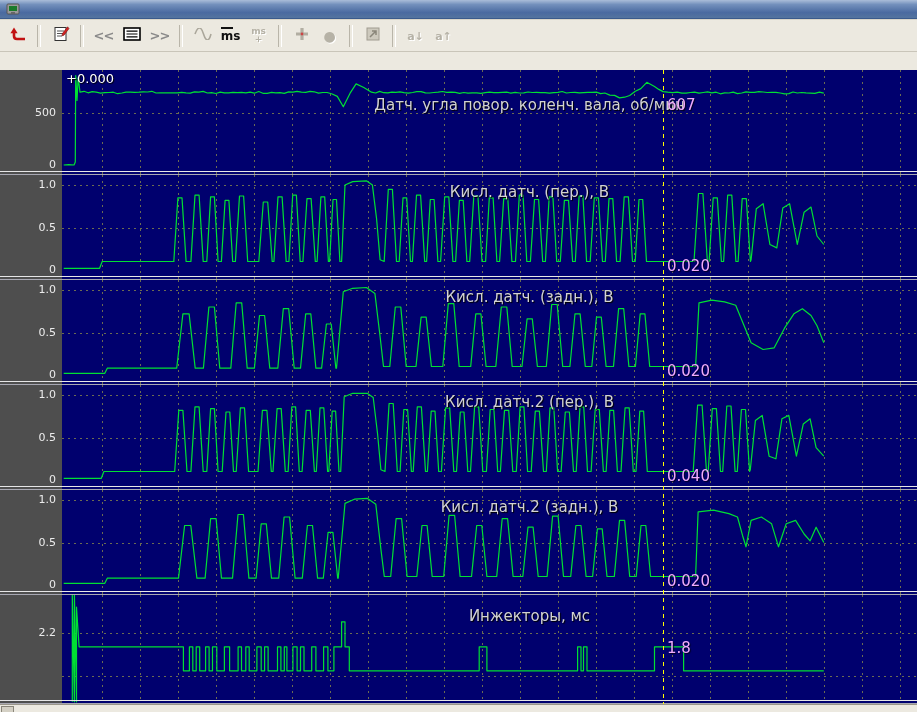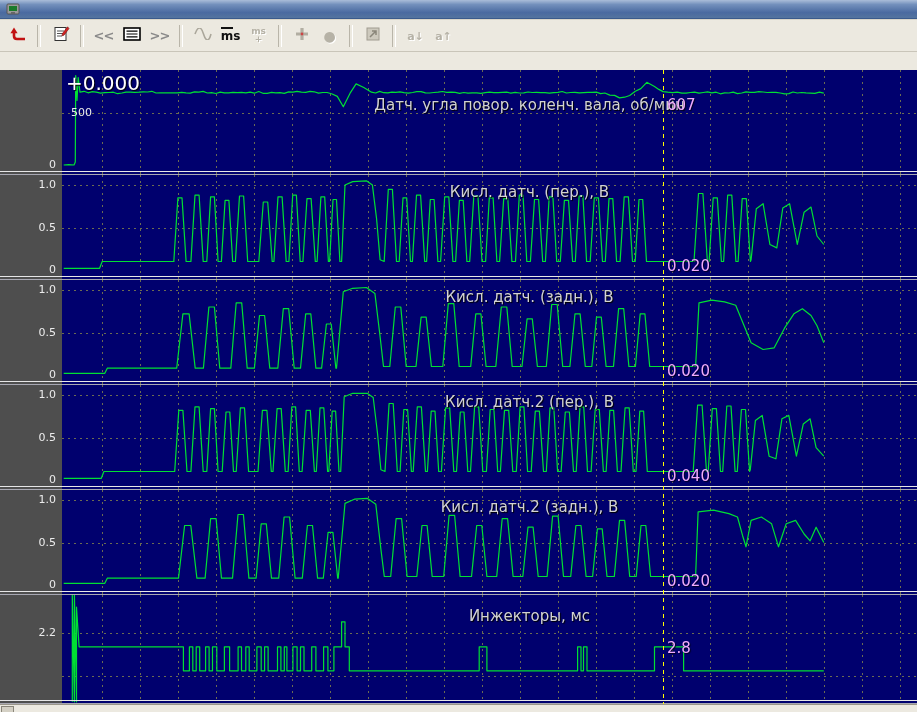--- a/index.html
+++ b/index.html
@@ -20,21 +20,21 @@
   #chart{position:absolute;top:70px;left:0;width:917px;height:634px;background:#4e4e4e}
   .prow{position:absolute;left:0;width:917px}
   .prow svg{position:absolute;left:62px;top:0;background:#00006e;display:block}
   .tick{position:absolute;left:0;width:56px;text-align:right;color:#ececec;font-size:11px;line-height:14px}
   .ctitle{position:absolute;left:102px;width:855px;text-align:center;color:#d2d2d2;font-size:15px;
        text-shadow:1px 1px 1px #000;white-space:nowrap;pointer-events:none}
   .cval{position:absolute;color:#f0abfc;font-size:15px;text-shadow:1px 1px 1px #002;white-space:nowrap;pointer-events:none}
   .sep{position:absolute;left:0;width:917px;height:1px;pointer-events:none}
   #cursor{position:absolute;top:0;width:1px;height:634px;
        background:repeating-linear-gradient(to bottom,#ffff00 0 4px,transparent 4px 8px)}
-  #tzero{position:absolute;left:66px;top:1px;color:#fff;font-size:20px;text-shadow:1px 1px 1px #000}
+  #tzero{position:absolute;left:66px;top:1px;color:#fff;font-size:13px;text-shadow:1px 1px 1px #000}
   #bottombar{position:absolute;top:704px;left:0;width:917px;height:8px;background:#ece9e0;border-top:1px solid #9a96:8a}
   #bottombar{border-top:1px solid #9a968a}
   .stub{position:absolute;left:1px;top:1px;width:11px;height:6px;background:#d4d0c4;border:1px solid #8a867a}
 </style>
 </head>
 <body>
 
 <div id="app">
   <div id="titlebar">
     <svg width="14" height="14" viewBox="0 0 14 14">
@@ -132,21 +132,21 @@
             <line x1="686" x2="686" y1="0" y2="105"></line>
             <line x1="724" x2="724" y1="0" y2="105"></line>
             <line x1="762" x2="762" y1="0" y2="105"></line>
             <line x1="800" x2="800" y1="0" y2="105"></line>
             <line x1="838" x2="838" y1="0" y2="105"></line>
             <line x1="0" x2="855" y1="43.5" y2="43.5"></line>
           </g>
           <polyline points="1.7,95.0 6.8,94.6 12.0,95.0 13.3,91.9 13.7,5.6 15.0,30.5 16.2,7.6 18.0,22.2 22.0,21.3 26.1,22.8 30.1,21.7 34.2,22.2 38.5,23.1 42.8,22.6 47.0,22.5 51.3,22.2 55.6,23.7 59.9,23.0 64.1,22.2 68.4,22.1 72.7,22.4 77.0,22.2 81.2,21.8 85.5,22.0 89.8,21.3 94.0,23.0 98.3,22.8 102.6,22.8 106.9,22.8 111.2,22.8 115.4,22.8 119.7,22.3 124.0,22.9 128.3,23.1 132.5,21.9 136.8,22.1 141.1,21.4 145.4,23.0 149.6,22.7 153.9,23.5 158.2,22.1 162.4,22.9 166.7,22.9 171.0,22.3 175.3,22.7 179.5,22.3 183.8,22.9 188.1,22.2 192.4,23.2 196.7,21.5 200.9,23.3 205.2,23.3 209.5,22.3 213.8,22.8 218.0,22.6 222.3,23.4 226.6,21.9 230.9,22.2 235.1,21.4 239.4,22.1 243.7,22.4 248.0,21.3 252.2,21.8 256.5,23.1 260.8,22.5 265.1,22.5 270.2,24.0 275.3,26.4 281.3,36.8 288.1,23.2 294.1,13.9 301.8,17.5 309.5,22.2 313.6,23.0 317.6,21.4 321.7,22.7 325.8,22.8 329.8,22.1 333.9,22.4 337.9,21.9 342.0,22.6 346.3,23.2 350.6,22.5 354.8,21.7 359.1,21.6 363.4,22.8 367.6,23.0 371.9,22.5 376.2,22.1 380.5,21.5 384.8,22.3 389.0,22.2 393.3,22.4 397.6,23.3 401.8,22.5 406.1,23.2 410.4,22.8 414.7,22.9 418.9,23.3 423.2,22.6 427.5,22.2 431.8,22.6 436.1,22.7 440.3,22.3 444.6,22.2 448.9,23.1 453.2,22.3 457.4,23.0 461.7,22.9 466.0,22.0 470.3,22.5 474.5,22.4 478.8,22.7 483.1,22.7 487.4,23.2 491.6,22.6 495.9,22.3 500.2,21.5 504.4,23.0 508.7,22.5 513.0,22.3 517.3,22.9 521.5,22.7 525.8,22.4 530.1,22.3 534.4,22.1 538.6,23.6 542.9,23.0 547.8,25.1 552.6,25.4 557.5,27.9 562.6,27.2 567.7,25.5 573.3,21.3 578.8,18.6 584.8,12.3 592.5,16.5 596.8,19.4 601.1,21.6 605.8,22.2 610.5,22.6 615.2,22.1 619.9,23.2 624.1,23.2 628.4,22.5 632.7,22.1 637.0,23.2 641.3,22.5 645.5,21.9 649.8,22.8 654.1,22.2 658.4,23.8 662.6,22.8 666.9,23.0 671.2,22.1 675.5,23.6 679.7,23.0 684.0,21.8 688.3,22.4 692.6,22.4 696.8,21.7 701.1,22.0 705.4,22.5 709.6,22.3 713.9,22.4 718.2,23.0 722.5,23.8 726.8,23.6 731.0,22.0 735.3,23.0 739.6,22.5 744.0,22.9 748.5,23.1 752.9,23.4 757.4,22.2 761.8,23.1" fill="none" stroke="#00e033" stroke-width="1.2" stroke-linejoin="round"></polyline>
         </svg>
       </div>
-      <div class="tick" style="top: 36px; padding-left: 36px;">500</div>
+      <div class="tick" style="top: 36px;">500</div>
       <div class="tick" style="top: 88px;">0</div>
       <div class="sep" style="top: 101px; background: rgb(230, 230, 230);"></div>
       <div class="sep" style="top: 104px; background: rgb(168, 168, 178);"></div>
       <div class="prow" style="top: 105px; height: 105px;">
         <svg width="855" height="105" viewBox="0 0 855 105">
           <g stroke="#6b6b52" stroke-width="1" stroke-dasharray="2,4" shape-rendering="crispEdges">
             <line x1="40" x2="40" y1="0" y2="105"></line>
             <line x1="78" x2="78" y1="0" y2="105"></line>
             <line x1="116" x2="116" y1="0" y2="105"></line>
             <line x1="154" x2="154" y1="0" y2="105"></line>
@@ -327,19 +327,19 @@
       <div class="cval" style="left: 667px; top: 26px;">607</div>
       <div class="ctitle" style="top: 113px;">Кисл. датч. (пер.), В</div>
       <div class="cval" style="left: 667px; top: 187px;">0.020</div>
       <div class="ctitle" style="top: 218px;">Кисл. датч. (задн.), В</div>
       <div class="cval" style="left: 667px; top: 292px;">0.020</div>
       <div class="ctitle" style="top: 323px;">Кисл. датч.2 (пер.), В</div>
       <div class="cval" style="left: 667px; top: 397px;">0.040</div>
       <div class="ctitle" style="top: 428px;">Кисл. датч.2 (задн.), В</div>
       <div class="cval" style="left: 667px; top: 502px;">0.020</div>
       <div class="ctitle" style="top: 537px;">Инжекторы, мс</div>
-      <div class="cval" style="left: 667px; top: 569px;">2.8</div>
+      <div class="cval" style="left: 667px; top: 569px;">1.8</div>
       <div id="tzero">+0.000</div>
     </div>
   <div id="bottombar">
     <div class="stub"></div>
   </div>
 </div>
 
 </body></html>

